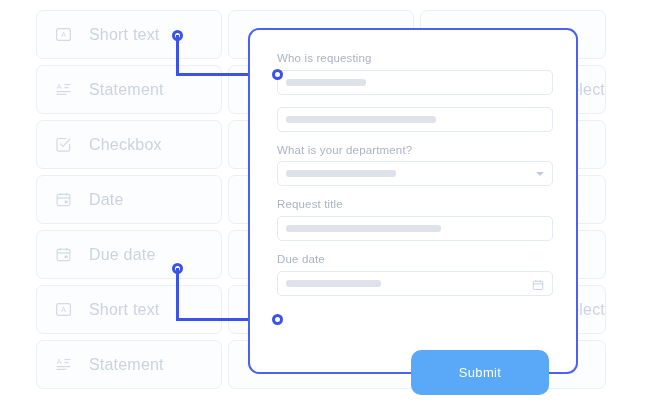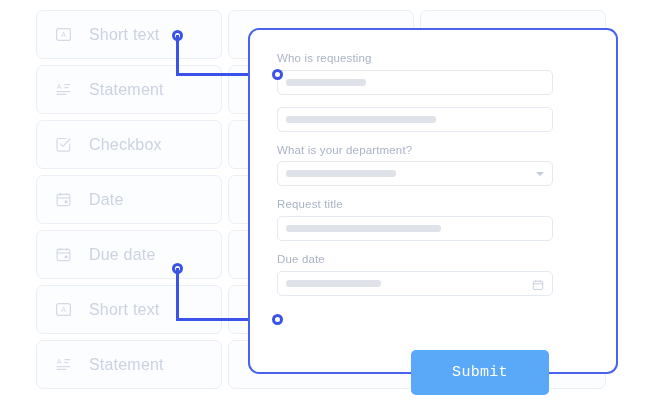--- a/index.html
+++ b/index.html
@@ -64,21 +64,21 @@
     border: 3px solid #3b53e8;
     border-radius: 50%;
     background: #ffffff;
   }
 
   
   #form-panel {
     position: absolute;
     left: 248px;
     top: 28px;
-    width: 370px;
+    width: 330px;
     height: 346px;
     box-sizing: border-box;
     border: 2px solid #4a62ef;
     border-radius: 11px;
     background: #ffffff;
     z-index: 5;
   }
   #form-body {
     position: absolute;
     left: 27px;
@@ -126,25 +126,25 @@
   }
 
   
   #submit-button {
     position: absolute;
     left: 411px;
     top: 350px;
     width: 138px;
     height: 45px;
     border: none;
-    border-radius: 5px;
+    border-radius: 10px;
     background: #5aa8f8;
     color: #ffffff;
-    font-family: Liberation Mono, monospace;
-    font-size: 15px;
+    font-family: Liberation Sans, sans-serif;
+    font-size: 13px;
     letter-spacing: .3px;
     cursor: pointer;
     z-index: 9;
   }
 </style>
 </head>
 <body>
 
 <div id="stage">
 

